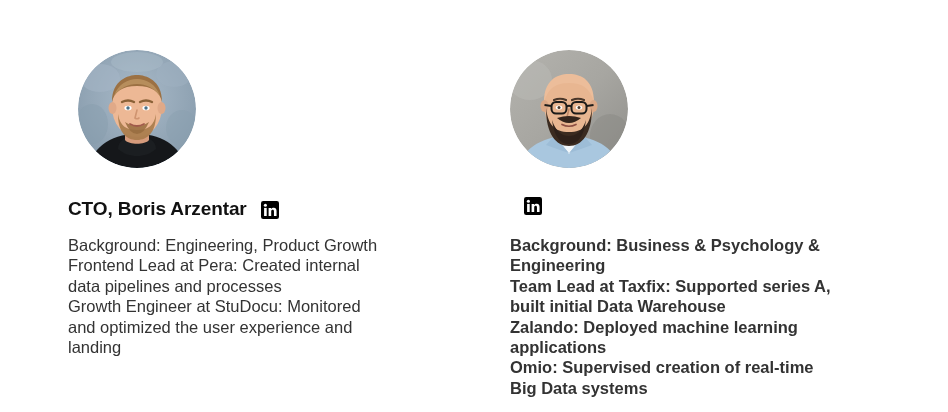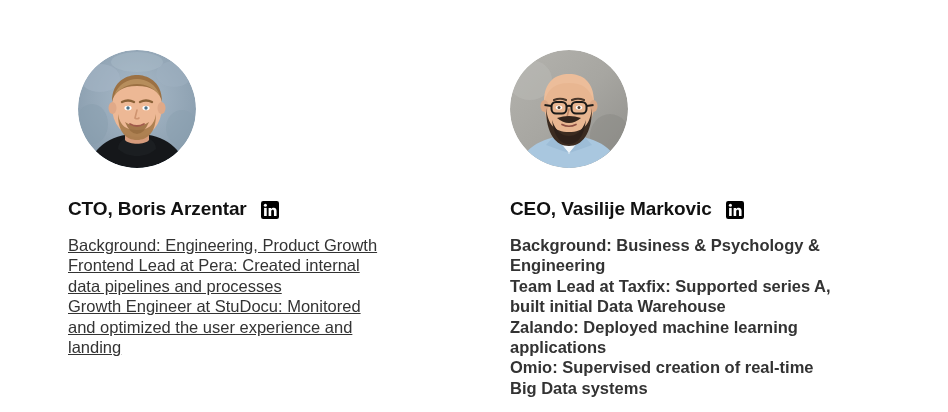--- a/index.html
+++ b/index.html
@@ -72,21 +72,21 @@
   .bio {
     position: absolute;
     top: 235px;
     left: 0;
     font-size: 16.5px;
     line-height: 20.4px;
     color: #333333;
     white-space: pre-line;
     letter-spacing: 0px;
   }
-  .profile-left  .bio { width: 345px; text-decoration: underline; }
+  .profile-left  .bio { width: 345px; }
   .profile-right .bio { width: 350px; font-weight: bold; }
 </style>
 </head>
 <body>
 
 <div class="profiles">
 
   <div class="profile profile-left">
 
     <div class="avatar">
@@ -216,21 +216,20 @@
           <path d="M42 70 C 44 86 50 94 59 94 C 68 94 74 86 76 70 C 72 82 66 86 59 86 C 52 86 46 82 42 70 Z" fill="#2e211a"></path>
 
           <path d="M47 68 q 12 -4 24 0 q -6 5 -12 5 q -6 0 -12 -5 Z" fill="#33251c"></path>
 
           <path d="M52 74.5 q 7 3.5 14 0" stroke="#8d4f43" stroke-width="1.7" fill="none" stroke-linecap="round"></path>
         </g>
       </svg>
     </div>
 
     <div class="name-row">
-      <span class="name">CEO, Vasilije Markovic</span>
       <span class="linkedin-icon">
         <svg width="18" height="18" viewBox="0 0 18 18" xmlns="http://www.w3.org/2000/svg">
           <rect x="0" y="0" width="18" height="18" rx="2.2" ry="2.2" fill="#000000"></rect>
           <rect x="3.1" y="6.9" width="2.6" height="8.1" fill="#ffffff"></rect>
           <circle cx="4.4" cy="4.3" r="1.55" fill="#ffffff"></circle>
           <path d="M7.6 6.9 h2.5 v1.1 c0.55 -0.95 1.6 -1.35 2.7 -1.35 c2.05 0 2.75 1.3 2.75 3.3 V15 h-2.6 v-4.45 c0 -1.05 -0.35 -1.7 -1.3 -1.7 c-0.95 0 -1.45 0.65 -1.45 1.75 V15 h-2.6 Z" fill="#ffffff"></path>
         </svg>
       </span>
     </div>
 

